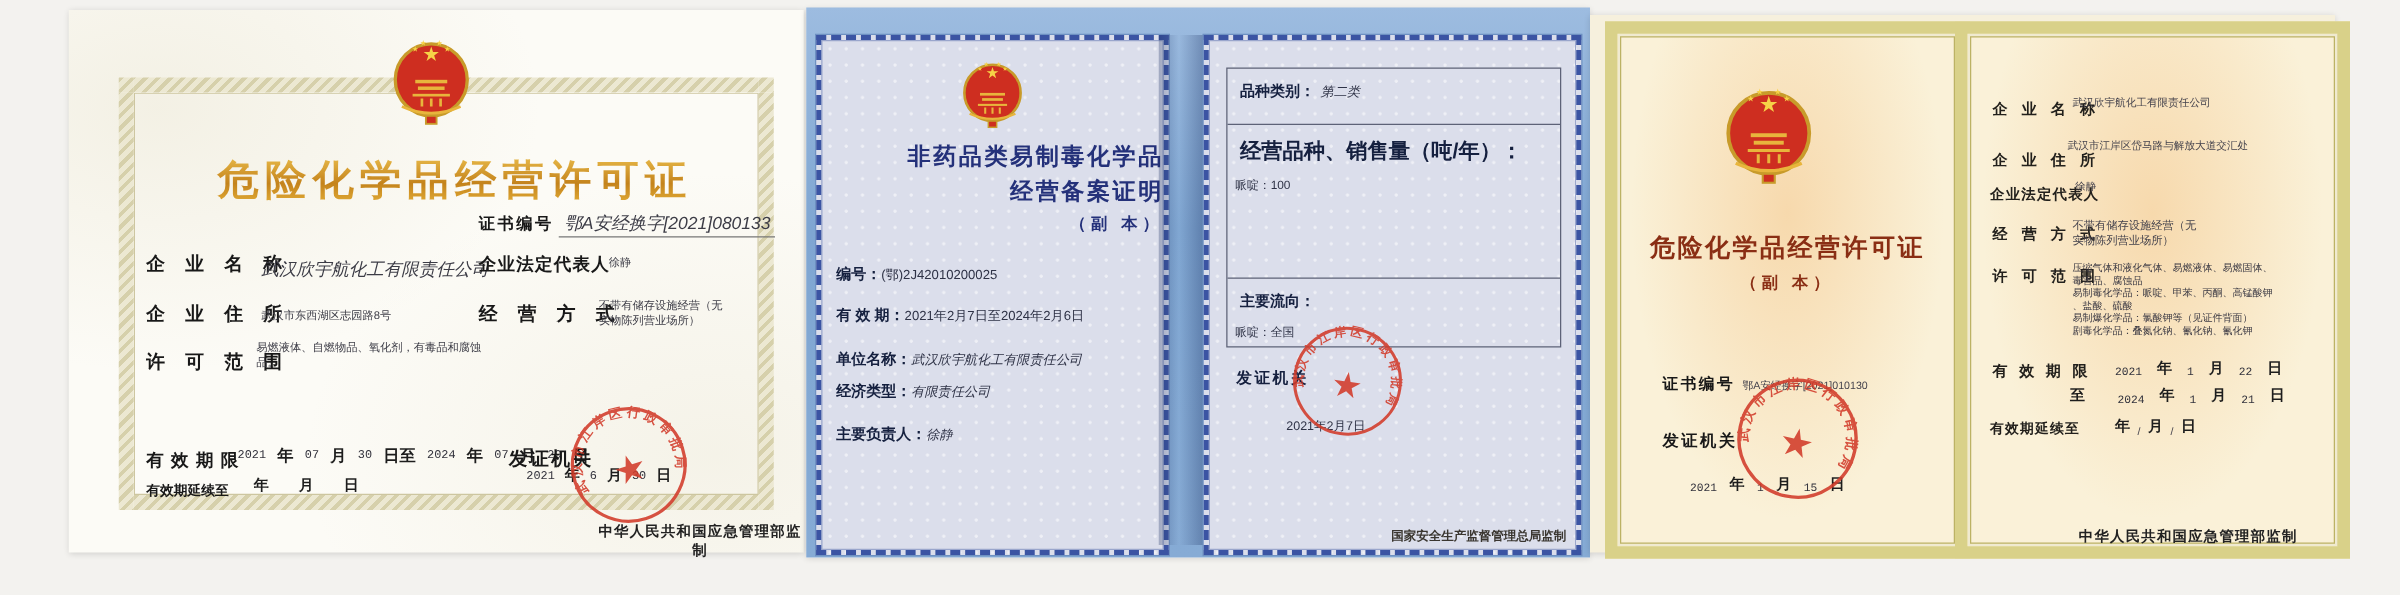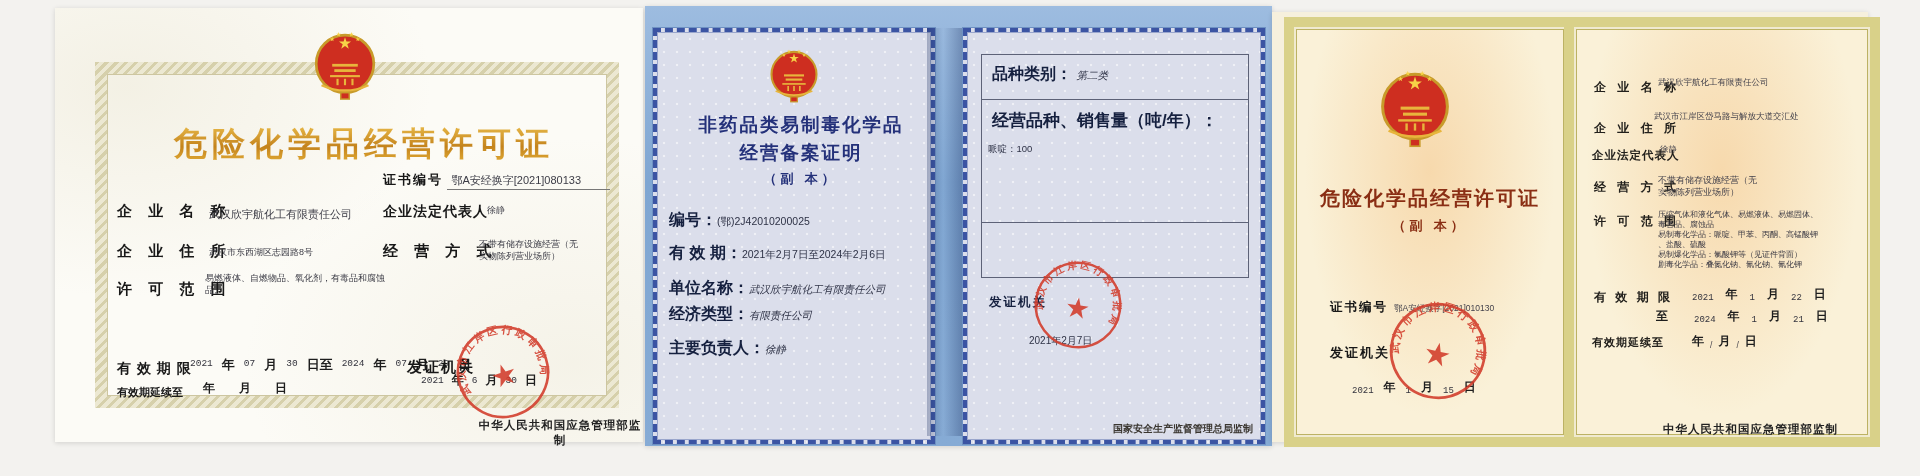--- a/index.html
+++ b/index.html
@@ -19,21 +19,21 @@
           box-shadow:inset 0 0 0 1px #cdc6a0;}
   .gold-title{font-family:"Liberation Serif","DejaVu Serif",serif;font-weight:bold;
           background-image:linear-gradient(180deg,#edc14f 0%,#c4831c 55%,#e8b53c 100%);
           -webkit-background-clip:text;background-clip:text;color:transparent;}
   .t1{left:60px;right:30px;top:92px;text-align:center;font-size:33px;letter-spacing:5px;}
   .lbl{font-weight:bold;color:#181818;}
   .lbl15{font-size:15px;letter-spacing:6px;}
   .lbl14{font-size:14px;letter-spacing:1px;}
   .lbl13{font-size:13px;letter-spacing:2px;}
   .val{color:#3c3c46;}
-  .v10{font-size:11px;} .v9{font-size:9px;line-height:12px;}
+  .v10{font-size:14px;font-style:italic;} .v9{font-size:9px;line-height:12px;}
   .uline{display:inline-block;border-bottom:1px solid #777;min-width:155px;padding:0 4px 1px 4px;}
   .drow{position:absolute;display:flex;align-items:flex-end;}
   .num{font-family:"Liberation Mono","DejaVu Sans Mono",monospace;font-size:9.5px;color:#33333d;
        position:relative;top:-5px;}
   .unit{font-size:13px;font-weight:bold;}
   .footer{font-size:11.5px;font-weight:bold;color:#222;letter-spacing:1px;text-align:center;}
   .sealsvg{position:absolute;opacity:.88;z-index:5;}
 
   
   .cert2{left:645px;top:6px;width:627px;height:440px;
@@ -41,22 +41,22 @@
   .bpage{position:absolute;background:#dbdeeb;
          background-image:radial-gradient(circle at 7px 7px, rgba(255,255,255,.55) 1px, transparent 1.6px);
          background-size:13px 13px;
          border:4px dashed #3b54a3;box-shadow:inset 0 0 0 1px #9aa6cc,0 0 0 1px #6e91c2;}
   .p2l{left:8px;top:22px;width:274px;height:408px;}
   .p2r{left:318px;top:22px;width:294px;height:408px;}
   .fold{position:absolute;left:282px;top:22px;width:36px;height:408px;
         background:linear-gradient(90deg,rgba(22,42,92,.30),rgba(150,180,215,.08) 45%,rgba(22,42,92,.32));}
   .navy{color:#24317a;}
   .t2{font-family:"Liberation Serif","DejaVu Serif",serif;font-weight:bold;letter-spacing:2px;
-      left:14px;right:0;text-align:center;}
-  .mlbl{font-weight:bold;font-size:16px;color:#15203f;}
+      left:14px;right:0;text-align:right;}
+  .mlbl{font-weight:bold;font-size:12px;color:#15203f;}
   .mval{font-size:10.5px;color:#2e3246;font-style:italic;}
   .mrow{position:absolute;left:12px;white-space:nowrap;}
   .box{position:absolute;left:14px;top:22px;width:266px;height:222px;border:1px solid #5d6277;}
   .boxrow{padding:9px 10px 0 10px;}
   .bdiv{border-bottom:1px solid #5d6277;}
 
   
   .cert3{left:1272px;top:12px;width:596px;height:430px;background:#f6f0dd;}
   .cpage{position:absolute;border:10px solid #d9d189;
          box-shadow:inset 0 0 0 2px #f0ead0,inset 0 0 0 3px #bcb264;
@@ -207,20 +207,24 @@
     <div class="bpage p2r">
       <div class="box">
         <div class="boxrow bdiv" style="height:35px">
           <span class="mlbl">品种类别：</span>
           <span class="mval">第二类</span>
         </div>
         <div class="boxrow bdiv" style="height:113px">
           <div><span class="mlbl" style="font-size:17px">经营品种、销售量（吨/年）：</span></div>
           <div style="margin:6px 0 0 -4px"><span class="mval" style="font-style:normal;font-size:9.5px">哌啶：100</span></div>
         </div>
+        <div class="boxrow">
+          <div><span class="mlbl">主要流向：</span></div>
+          <div style="margin:6px 0 0 -4px"><span class="mval" style="font-style:normal;font-size:9.5px">哌啶：全国</span></div>
+        </div>
       </div>
       <span class="abs mlbl" style="left:22px;top:262px;font-size:12.5px;letter-spacing:2px">发证机关</span>
       <span class="abs mval" style="left:62px;top:302px;font-style:normal;font-size:10px;z-index:2">2021年2月7日</span>
       <svg class="sealsvg" style="left:64px;top:226px;width:94px;height:94px;transform:rotate(8deg)">
           <use href="#seal"></use>
         </svg>
       <span class="abs" style="right:8px;top:390px;font-size:10px;font-weight:bold;color:#3a3630">国家安全生产监督管理总局监制</span>
     </div>
   </section>
 

